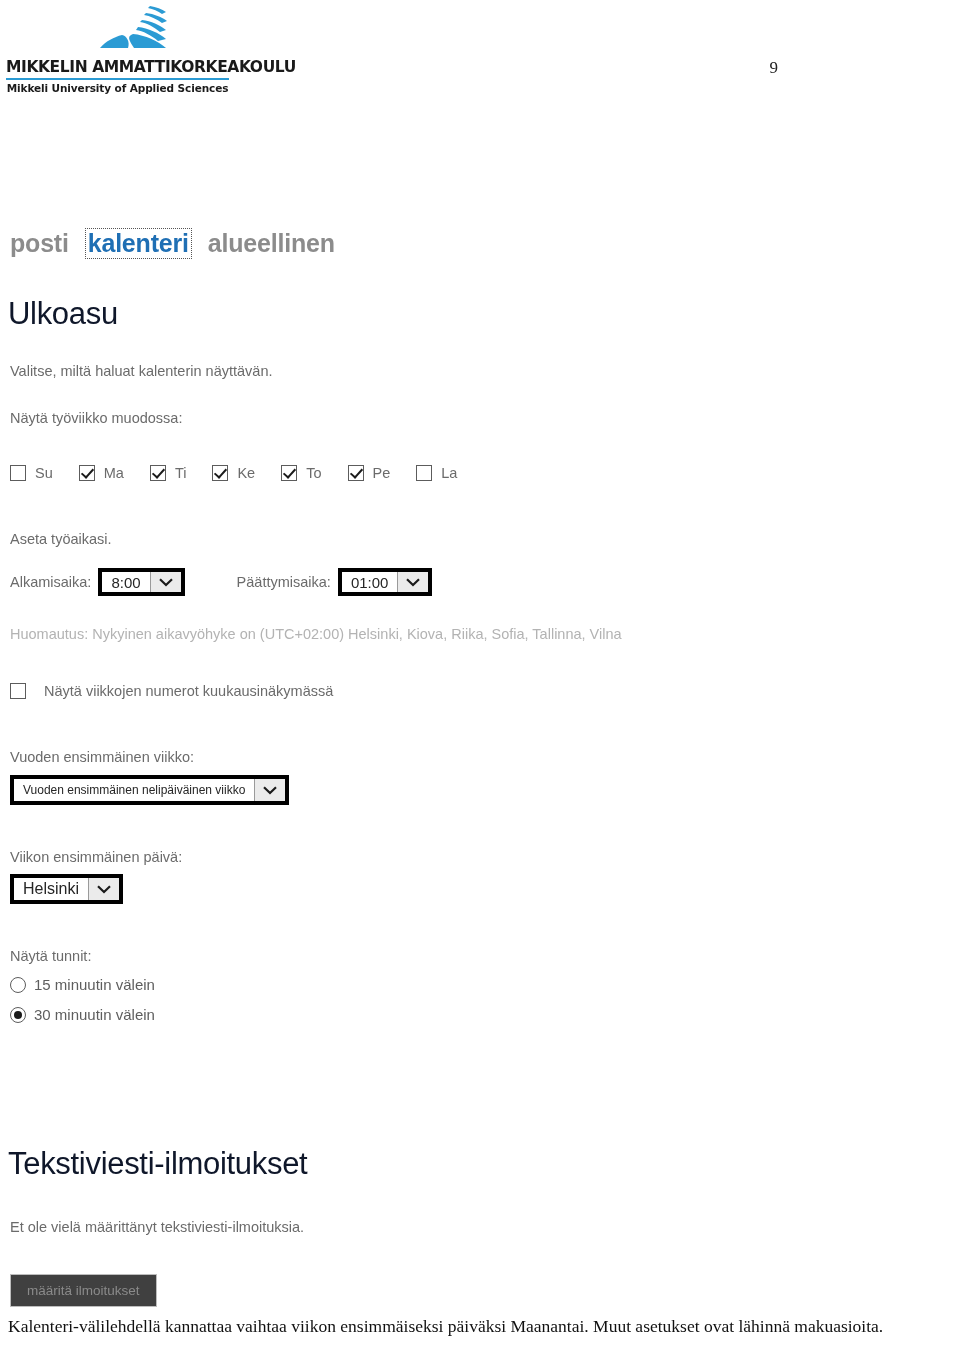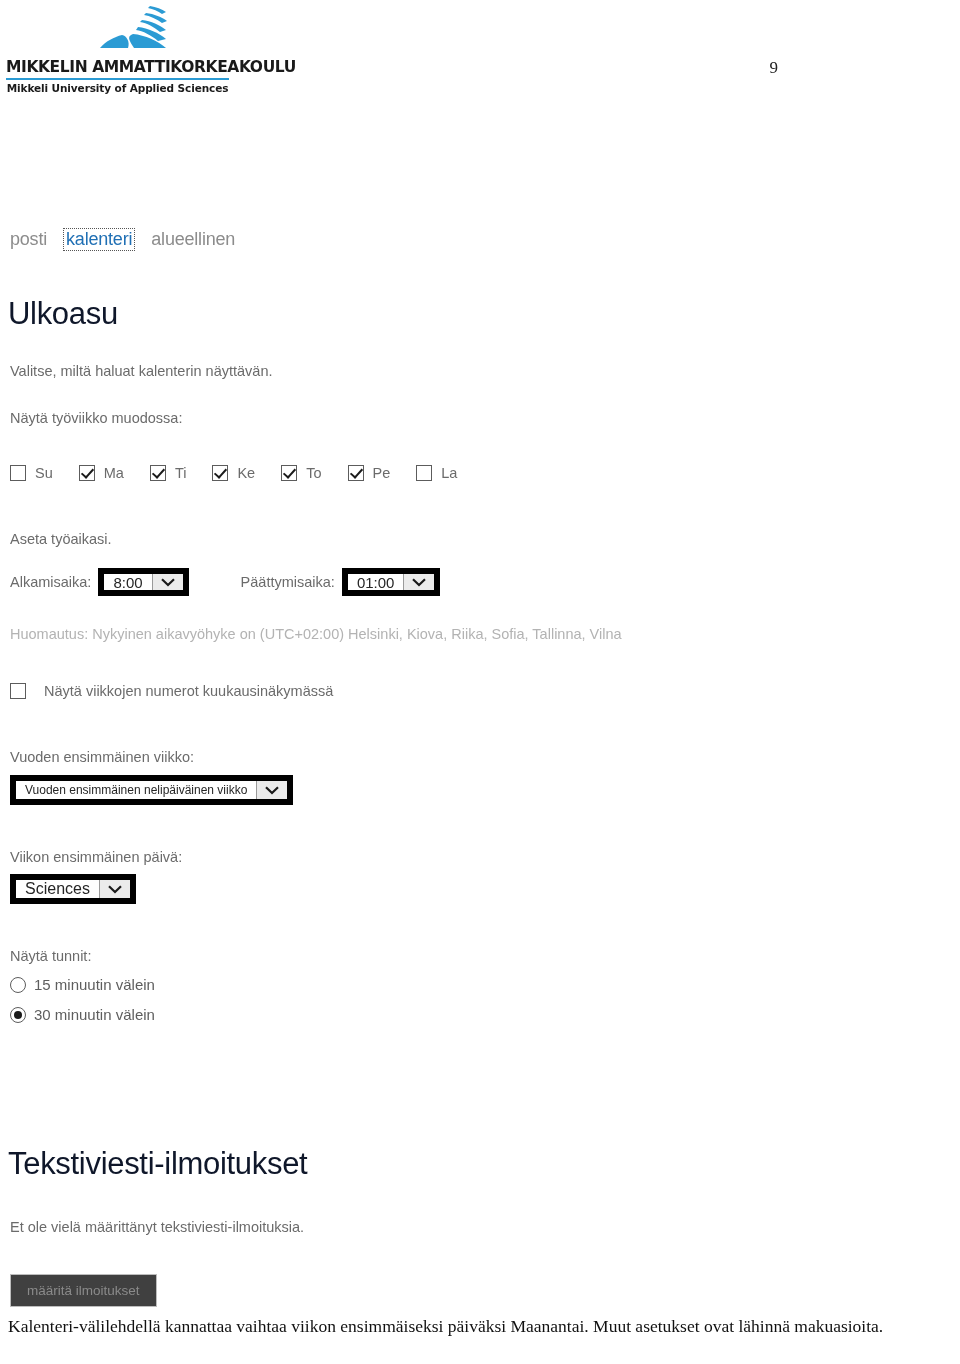--- a/index.html
+++ b/index.html
@@ -67,22 +67,22 @@
 
   
   .tabs {
     position: absolute;
     left: 8px; top: 228px;
     display: flex;
     align-items: baseline;
     gap: 14px;
   }
   .tab {
-    font-size: 18px;
-    font-weight: 400;
+    font-size: 25px;
+    font-weight: 700;
     color: #8c8c8c;
     letter-spacing: -0.2px;
     padding: 1px 2px;
   }
   .tab.active {
     color: #1f6fb4;
     border: 1px dotted #555;
     padding: 0 2px;
   }
 
@@ -175,21 +175,21 @@
   .field-label {
     font-size: 14.5px;
     color: #6b6b6b;
     margin-right: 7px;
   }
   .spacer-gap { width: 52px; }
 
   .ddl {
     display: inline-flex;
     align-items: stretch;
-    border: 6px solid #000000;
+    border: 4px solid #000000;
     background: #ffffff;
     height: 28px;
     box-sizing: border-box;
   }
   .ddl-text {
     display: flex;
     align-items: center;
     padding: 0 9px;
     font-size: 15px;
     color: #262626;
@@ -375,21 +375,21 @@
   <span class="ddl-text">Vuoden ensimmäinen nelipäiväinen viikko</span>
   <span class="ddl-arrow">
     <svg width="14" height="9" viewBox="0 0 14 9" aria-hidden="true">
       <path d="M1 1.2 L7 7 L13 1.2" fill="none" stroke="#1a1a1a" stroke-width="2.2"></path>
     </svg>
   </span>
 </span>
 
 <div class="body-line" id="firstday-label">Viikon ensimmäinen päivä:</div>
 <span class="ddl ddl-firstday">
-  <span class="ddl-text">Sciences</span>
+  <span class="ddl-text">Helsinki</span>
   <span class="ddl-arrow">
     <svg width="14" height="9" viewBox="0 0 14 9" aria-hidden="true">
       <path d="M1 1.2 L7 7 L13 1.2" fill="none" stroke="#1a1a1a" stroke-width="2.2"></path>
     </svg>
   </span>
 </span>
 
 <div class="body-line" id="showhours-label">Näytä tunnit:</div>
 <div class="radio-group">
   <label class="radio-row">

